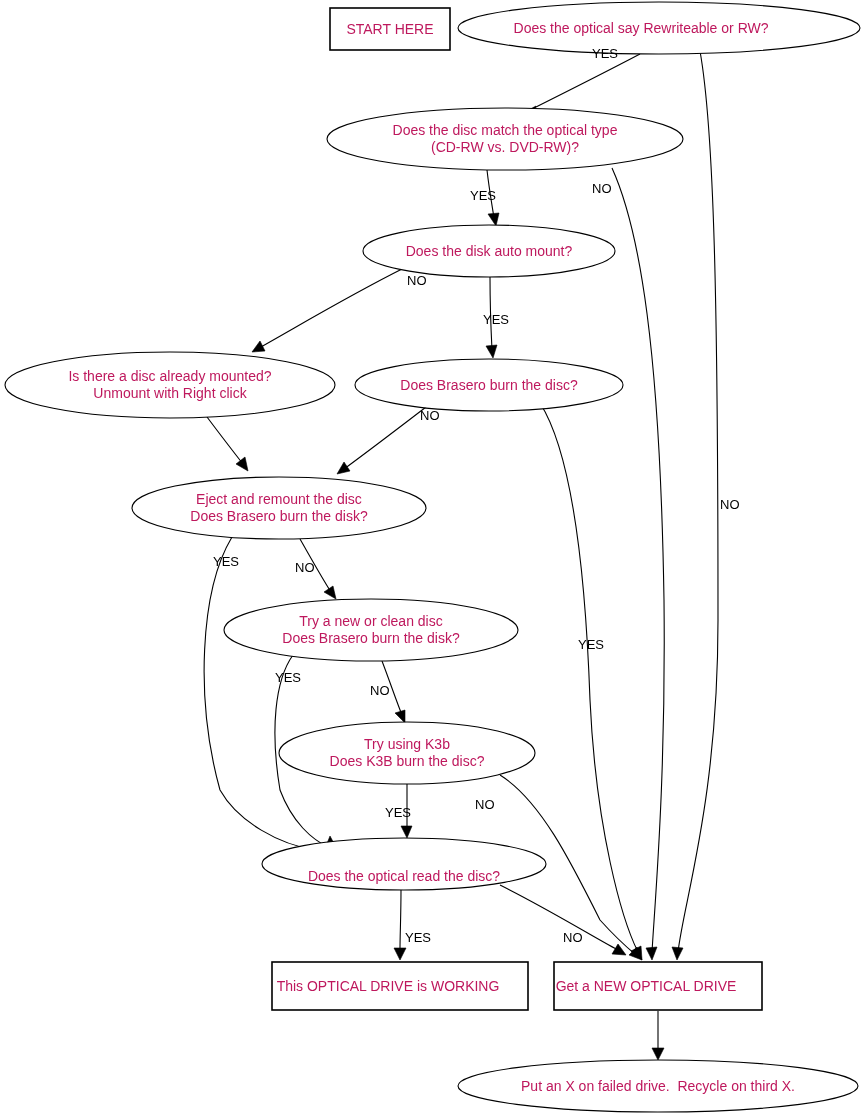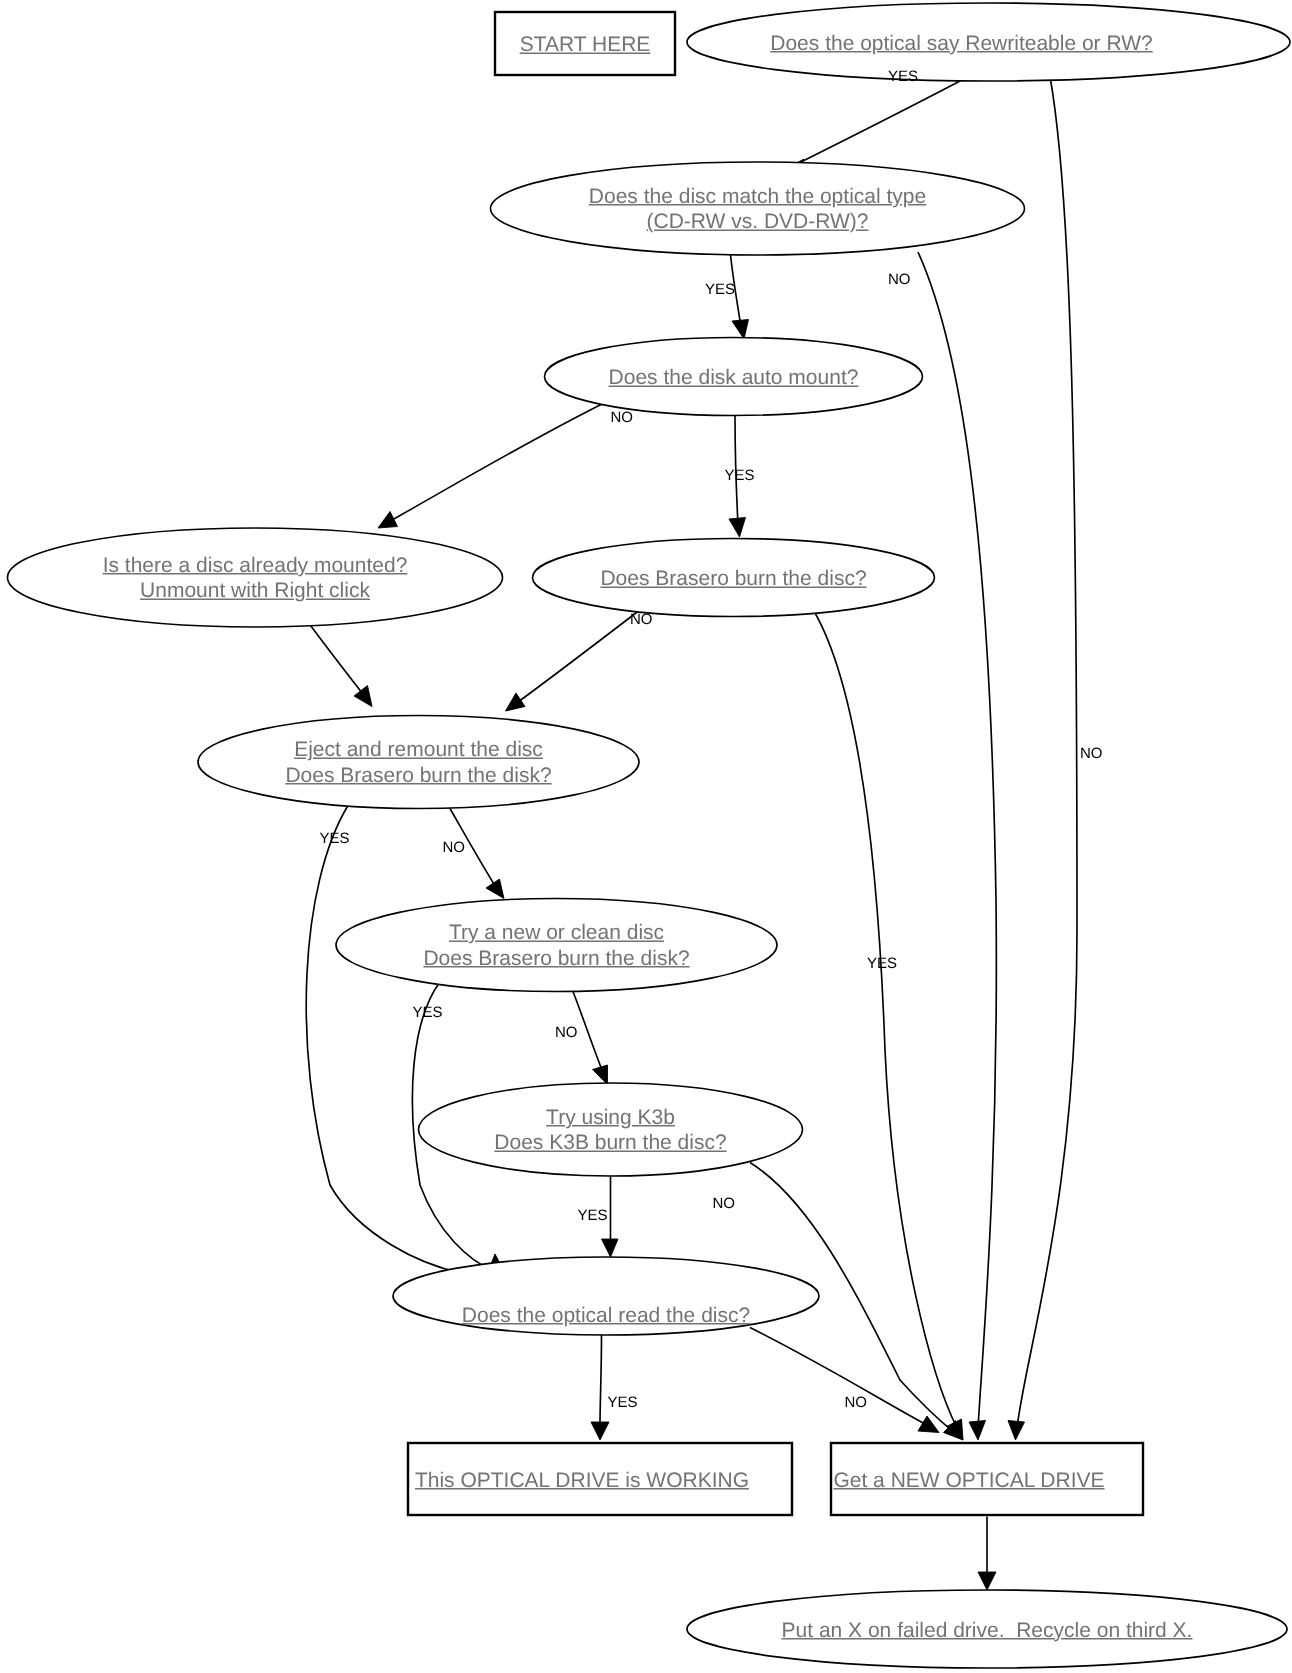--- a/index.html
+++ b/index.html
@@ -21,29 +21,28 @@
     position: absolute;
     left: 0;
     top: 0;
     width: 861px;
     height: 1115px;
   }
   .node-text {
     position: absolute;
     text-align: center;
     font-size: 14px;
-    color: #737373;
+    color: #be185d;
     line-height: 17px;
     white-space: pre;
     pointer-events: none;
-    text-decoration: underline;
   }
   .edge-label {
     position: absolute;
-    font-size: 10px;
+    font-size: 13px;
     color: #000000;
     white-space: pre;
   }
   .shape-ellipse {
     fill: #ffffff;
     stroke: #000000;
     stroke-width: 1.1;
   }
   .shape-rect {
     fill: #ffffff;

